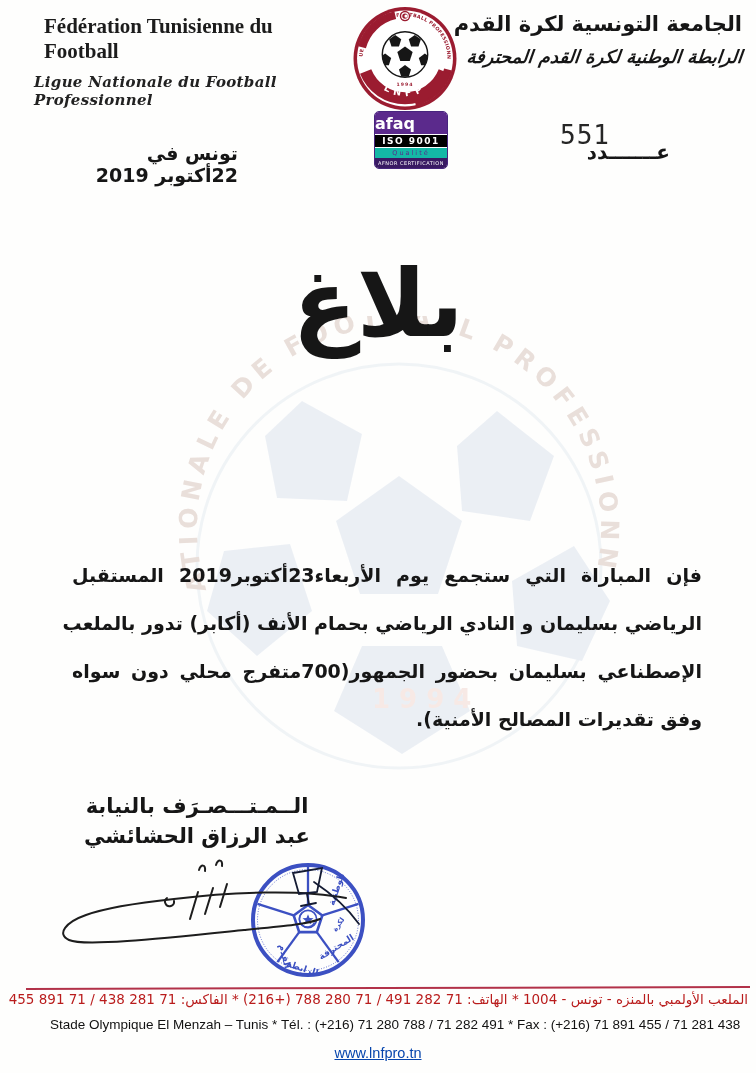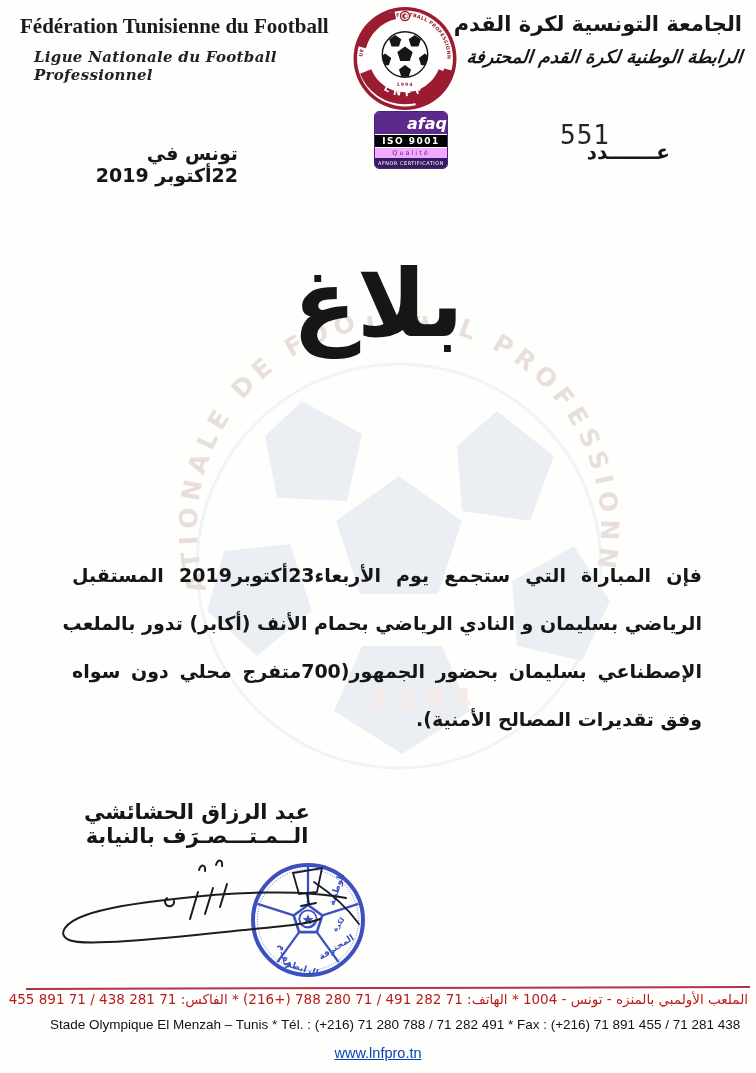--- a/index.html
+++ b/index.html
@@ -2,21 +2,21 @@
 <html><head>
 <meta charset="utf-8">
 <style>
   html,body{margin:0;padding:0;background:#d9d9d9;}
   #page{position:relative;width:756px;height:1073px;background:#fefefd;margin:0 auto;
         overflow:hidden;font-family:"DejaVu Sans",sans-serif;color:#161616;}
   .abs{position:absolute;}
 
   
   #hdr-left{top:14px;left:20px;width:310px;z-index:3;}
-  #fr-title{font-family:"Liberation Serif",serif;font-weight:bold;font-size:21px;color:#1c1c1c;}
+  #fr-title{font-family:"Liberation Serif",serif;font-weight:bold;font-size:21px;color:#1c1c1c;margin-left:24px;}
   #fr-sub{font-family:"DejaVu Serif",serif;font-style:italic;font-weight:bold;font-size:15px;
           letter-spacing:.3px;margin-top:9px;padding-left:14px;color:#222;}
 
   
   #hdr-right{top:12px;right:14px;text-align:right;z-index:3;direction:rtl;}
   #ar-title{font-size:21px;font-weight:bold;}
   #ar-sub{font-size:18px;font-weight:bold;font-style:italic;margin-top:10px;transform:skewX(-6deg);}
 
   
   #ref{top:120px;left:556px;width:116px;height:54px;z-index:3;}
@@ -24,24 +24,24 @@
            font-size:26px;letter-spacing:1px;color:#262626;}
   #ref-word{position:absolute;right:2px;top:20px;font-size:20px;font-weight:bold;direction:rtl;}
 
   #date-line{top:142px;left:58px;width:180px;text-align:right;direction:rtl;
              font-size:19px;font-weight:bold;z-index:3;}
 
   
   #afaq{top:111px;left:374px;width:72px;border-radius:5px;overflow:hidden;
         border:1px solid #47257e;z-index:3;box-shadow:0 0 0 1px #fff inset;}
   #afaq .brand{background:#5b2a8c;color:#fff;font-weight:bold;font-size:16px;
-               text-align:right;padding:2px 0 1px;font-family:"DejaVu Sans",sans-serif;font-style:italic;}
+               text-align:left;padding:2px 0 1px;font-family:"DejaVu Sans",sans-serif;}
   #afaq .iso{background:#000000;color:#fff;font-weight:bold;font-size:9px;letter-spacing:1.5px;
              text-align:center;border-top:1.5px solid #fff;border-bottom:1.5px solid #fff;padding:1px 0;}
-  #afaq .qual{background:#f0abfc;color:#5b2a8c;font-size:6.5px;text-align:center;letter-spacing:2px;padding:1px 0;}
+  #afaq .qual{background:#14b8a6;color:#5b2a8c;font-size:6.5px;text-align:center;letter-spacing:2px;padding:1px 0;}
   #afaq .cert{background:#391a63;color:#fff;font-size:5px;text-align:center;letter-spacing:.5px;padding:2px 0;}
 
   
   #doc-title{top:214px;left:0;width:100%;text-align:center;font-size:94px;font-weight:bold;
              line-height:1.15;z-index:2;letter-spacing:-2px;margin-top:36px;}
 
   
   .para{left:72px;width:630px;direction:rtl;font-size:19px;font-weight:bold;
         line-height:48px;z-index:2;}
   #para1{top:394px;}
@@ -155,22 +155,22 @@
 
 
   <div id="para2" class="abs para">
     <div class="pline">فإن المباراة التي ستجمع  يوم الأربعاء23أكتوبر2019 المستقبل</div>
     <div class="pline">الرياضي بسليمان و النادي الرياضي بحمام الأنف (أكابر) تدور بالملعب</div>
     <div class="pline">الإصطناعي بسليمان بحضور الجمهور(700متفرج محلي  دون سواه</div>
     <div class="pline last">وفق تقديرات المصالح الأمنية).</div>
   </div>
 
   <div id="sig-block" class="abs">
+    <div id="sig-title">الــمـتـــصـرَف بالنيابة</div>
     <div id="sig-name">عبد الرزاق الحشائشي</div>
-    <div id="sig-title">الــمـتـــصـرَف بالنيابة</div>
   </div>
 
   <svg id="stamp" class="abs" viewBox="0 0 122 126">
     <g stroke="#3c50c2" fill="none">
       <circle cx="60" cy="62" r="55" stroke-width="4"></circle>
       <circle cx="60" cy="62" r="50.5" stroke-width="1" stroke-dasharray="1 1.6" opacity=".8"></circle>
       <polygon points="60,47 74.3,57.4 68.8,74.1 51.2,74.1 45.7,57.4" stroke-width="2.6"></polygon>
       <line x1="60" y1="47" x2="60" y2="9" stroke-width="2.3"></line>
       <line x1="74.3" y1="57.4" x2="110.5" y2="45.9" stroke-width="2.3"></line>
       <line x1="68.8" y1="74.1" x2="90.6" y2="104.1" stroke-width="2.3"></line>

